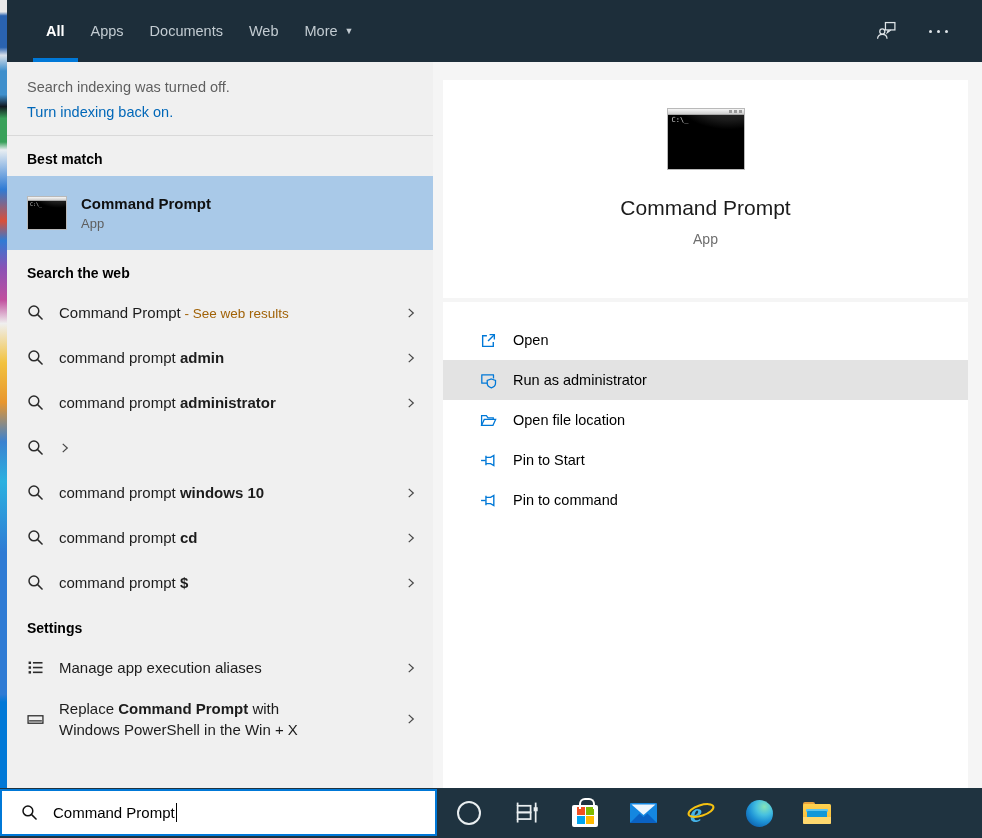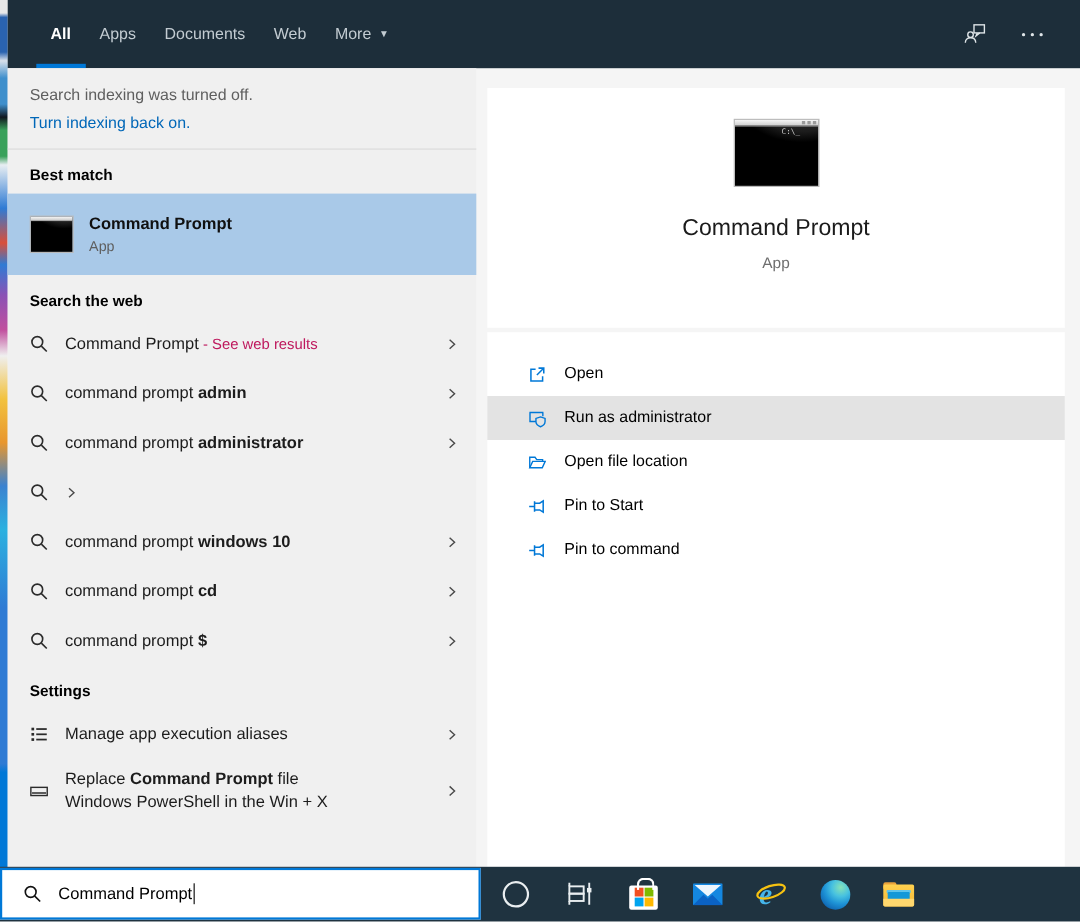--- a/index.html
+++ b/index.html
@@ -37,33 +37,33 @@
   .bm-row { height:74px; background:#a9c9e8; display:flex; align-items:center; padding-left:20px; }
   .bm-text .t1 { font-size:15px; font-weight:700; color:#101010; }
   .bm-text .t2 { font-size:13px; color:#5e5e5e; margin-top:4px; }
   .bm-text { margin-left:14px; }
 
   
   .cmdicon { background:radial-gradient(120% 95% at 80% -25%, #3a3a3a 0%, #1c1c1c 45%, #000 62%);
     border:1px solid #b9b9b9; position:relative; overflow:hidden; }
   .cmdicon .bar { height:4px; background:linear-gradient(#f6f6f6,#cfcfcf); border-bottom:1px solid #a8a8a8; }
   .cmdicon .prompt { position:absolute; left:2px; top:5px; color:#c8c8c8;
-    font-family:"DejaVu Sans Mono", monospace; font-size:5px; line-height:5px;margin-left:39px; }
+    font-family:"DejaVu Sans Mono", monospace; font-size:5px; line-height:5px; }
   .bm-icon { width:40px; height:34px; }
   .pv-icon { width:78px; height:62px; }
   .pv-icon .bar { height:6px; }
   .pv-icon .prompt { font-size:7px; top:9px; left:4px; }
   .pv-icon .btns { position:absolute; right:2px; top:1px; display:flex; gap:2px; }
   .pv-icon .btns i { width:3px; height:3px; background:#9a9a9a; }
 
   .srow { height:45px; display:flex; align-items:center; padding:0 16px 0 20px; font-size:15px; color:#1c1c1c; }
   .srow .ic-lead { width:17px; height:17px; color:#2b2b2b; margin-right:15px; flex:none; }
   .srow .txt { flex:1; min-width:0; }
   .srow .txt b { font-weight:700; }
-  .annot { color:#be185d; font-size:13.5px; }
+  .annot { color:#a16207; font-size:13.5px; }
   .chev { width:12px; height:16px; color:#4a4a4a; flex:none; }
   .srow.two-line { height:58px; }
   .srow.two-line .txt { line-height:21px; }
 
   
   .searchbox { position:absolute; left:0; top:789px; width:437px; height:47px; background:#fff;
     border:2px solid #0078d7; display:flex; align-items:center; padding-left:19px; z-index:6; }
   .searchbox .ic-lead { width:17px; height:17px; color:#111; margin-right:15px; }
   .sb-text { font-size:15px; color:#000; }
   .caret { display:inline-block; width:1.5px; height:19px; background:#000; margin-left:1px;
@@ -296,21 +296,21 @@
       <div class="txt"><span>Manage app execution aliases</span></div>
       <svg class="chev">
           <use href="#i-chev"></use>
         </svg>
     </div>
     <div class="srow two-line">
       <svg class="ic-lead">
           <use href="#i-winrect"></use>
         </svg>
       <div class="txt">
-        <span>Replace </span><b>Command Prompt</b><span> file</span><br>
+        <span>Replace </span><b>Command Prompt</b><span> with</span><br>
         <span>Windows PowerShell in the Win + X</span>
       </div>
       <svg class="chev">
           <use href="#i-chev"></use>
         </svg>
     </div>
   </div>
 
   <div class="card1">
     <div class="cmdicon pv-icon">

